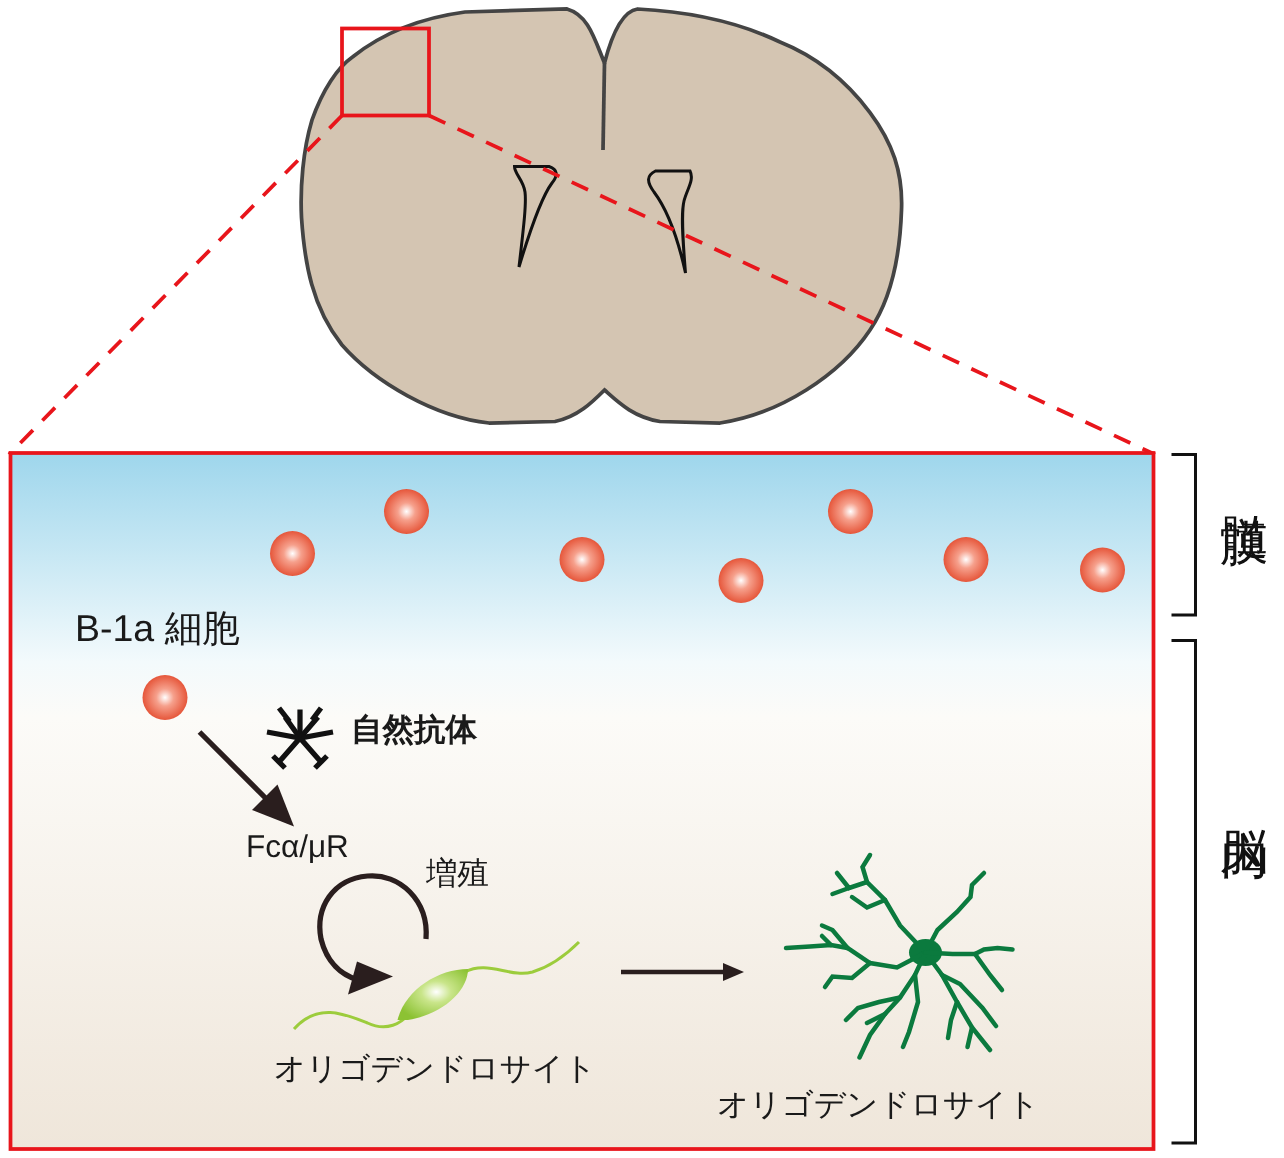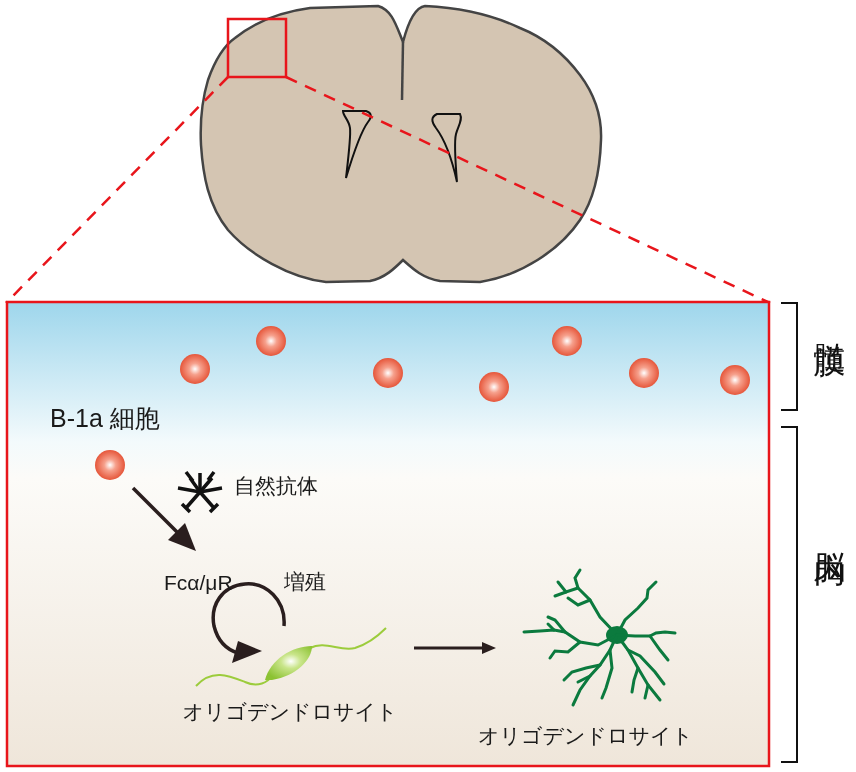--- a/index.html
+++ b/index.html
@@ -1,22 +1,22 @@
 <!DOCTYPE html>
 <html><head>
 <meta charset="utf-8">
 <style>
   html, body { margin: 0; padding: 0; background: #ffffff; }
   body { width: 856px; height: 772px; position: relative; overflow: hidden;
          font-family: "DejaVu Sans", "Liberation Sans", sans-serif; color: #111; }
   #stage { position: absolute; left: 0; top: 0; width: 856px; height: 584px; }
   .lbl { position: absolute; white-space: nowrap; color: #1a1a1a; }
   .lbl-b1a { left: 50px; top: 402px; font-size: 25px; font-family: "Liberation Sans", "DejaVu Sans", sans-serif; }
-  .lbl-ab { left: 234px; top: 472px; font-size: 21px; }
-  .lbl-fc { left: 164px; top: 553px; font-size: 21px; font-family: "Liberation Sans", "DejaVu Sans", sans-serif; margin-top: 18px; }
+  .lbl-ab { left: 234px; top: 472px; font-size: 21px; font-weight: bold; }
+  .lbl-fc { left: 164px; top: 553px; font-size: 21px; font-family: "Liberation Sans", "DejaVu Sans", sans-serif; }
   .lbl-prolif { left: 284px; top: 568px; font-size: 21px; }
   .lbl-opc { left: 140px; top: 695px; font-size: 21px; text-align: center; width: 300px; line-height: 34px; }
   .lbl-ol { left: 478px; top: 722px; font-size: 21px; }
   .vlabel { position: absolute; writing-mode: vertical-rl; font-size: 32px; color: #111; letter-spacing: 2px; }
   .vl-mening { left: 808px; top: 318px; }
   .vl-brain { left: 808px; top: 527px; }
 </style>
 </head>
 <body>
 

